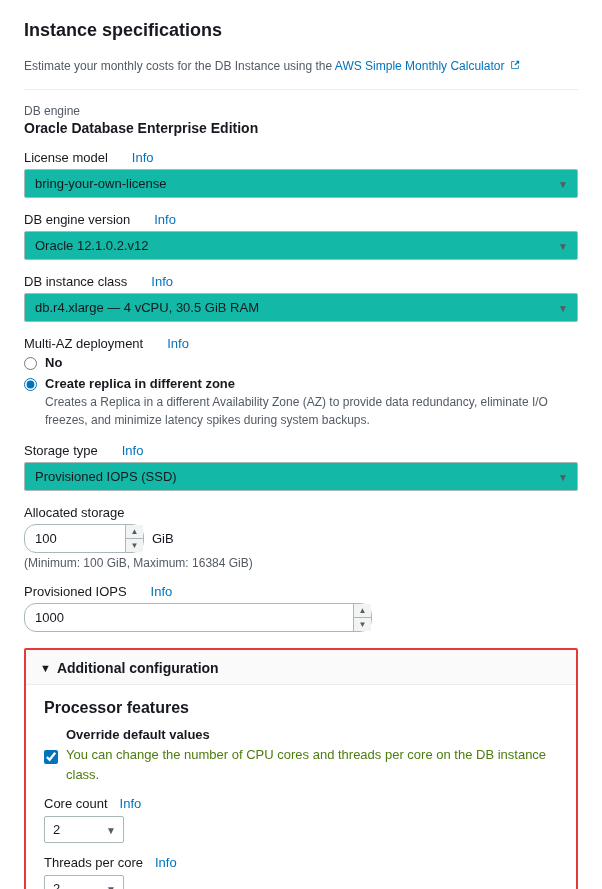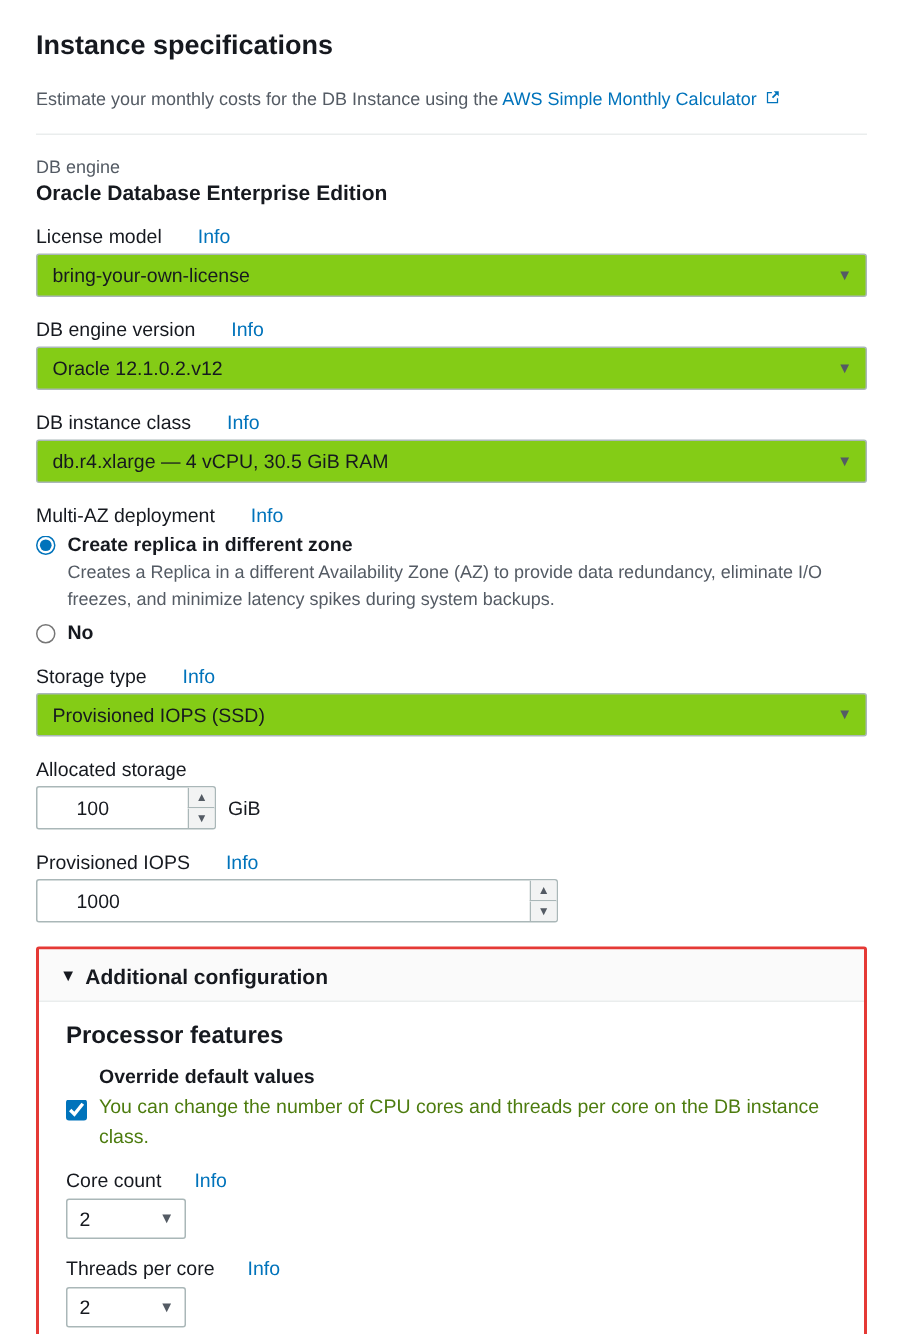--- a/index.html
+++ b/index.html
@@ -64,21 +64,21 @@
     .select-wrapper {
       position: relative;
       display: inline-block;
       width: 100%;
     }
     .select-field {
       width: 100%;
       padding: 6px 30px 6px 10px;
       border: 1px solid #aab7b8;
       border-radius: 2px;
-      background: #84cc16;
+      background: #14b8a6;
       font-size: 13px;
       color: #16191f;
       appearance: none;
       -webkit-appearance: none;
       cursor: pointer;
     }
     .select-arrow {
       position: absolute;
       right: 10px;
       top: 50%;
@@ -119,23 +119,23 @@
       align-items: center;
       gap: 8px;
     }
     .number-input-wrapper {
       position: relative;
       display: inline-flex;
       align-items: center;
     }
     .number-input {
       width: 120px;
-      padding: 6px 22px 6px 26px;
+      padding: 6px 22px 6px 10px;
       border: 1px solid #aab7b8;
-      border-radius: 2px;
+      border-radius: 12px;
       font-size: 13px;
       color: #16191f;
     }
     .spinner-btns {
       position: absolute;
       right: 1px;
       top: 1px;
       bottom: 1px;
       display: flex;
       flex-direction: column;
@@ -229,21 +229,21 @@
     }
     .inline-select-group {
       margin-top: 12px;
     }
     .inline-select-label {
       font-size: 13px;
       color: #16191f;
       margin-bottom: 5px;
       display: flex;
       align-items: center;
-      gap: 22px;
+      gap: 12px;
     }
     .small-select-wrapper {
       position: relative;
       display: inline-block;
       width: 80px;
     }
     .small-select {
       width: 80px;
       padding: 5px 24px 5px 8px;
       border: 1px solid #aab7b8;
@@ -341,30 +341,30 @@
     </div>
   </div>
 
   <div class="field-group">
     <div class="field-label">
       <span>Multi-AZ deployment</span>
       <a class="info-link" href="#">Info</a>
     </div>
     <div class="radio-group">
       <div class="radio-option">
+        <input type="radio" class="radio-input" name="multi-az" value="no" style="">
+        <div class="radio-label-content">
+          <div class="radio-label">No</div>
+        </div>
+      </div>
+      <div class="radio-option">
         <input type="radio" class="radio-input" name="multi-az" value="create-replica" checked="" style="">
         <div class="radio-label-content">
           <div class="radio-label">Create replica in different zone</div>
           <div class="radio-desc">Creates a Replica in a different Availability Zone (AZ) to provide data redundancy, eliminate I/O freezes, and minimize latency spikes during system backups.</div>
-        </div>
-      </div>
-      <div class="radio-option">
-        <input type="radio" class="radio-input" name="multi-az" value="no" style="">
-        <div class="radio-label-content">
-          <div class="radio-label">No</div>
         </div>
       </div>
     </div>
   </div>
 
   <div class="field-group">
     <div class="field-label">
       <span>Storage type</span>
       <a class="info-link" href="#">Info</a>
     </div>
@@ -383,20 +383,21 @@
     <div class="input-with-unit">
       <div class="number-input-wrapper">
         <input type="number" class="number-input" value="100" style="">
         <div class="spinner-btns">
           <button class="spinner-btn">▲</button>
           <button class="spinner-btn">▼</button>
         </div>
       </div>
       <span class="unit-label">GiB</span>
     </div>
+    <div class="hint-text">(Minimum: 100 GiB, Maximum: 16384 GiB)</div>
   </div>
 
   <div class="field-group">
     <div class="field-label">
       <span>Provisioned IOPS</span>
       <a class="info-link" href="#">Info</a>
     </div>
     <div class="number-input-wrapper" style="width: 348px;">
       <input type="number" class="number-input" style="width: 430px;" value="1000">
       <div class="spinner-btns">

